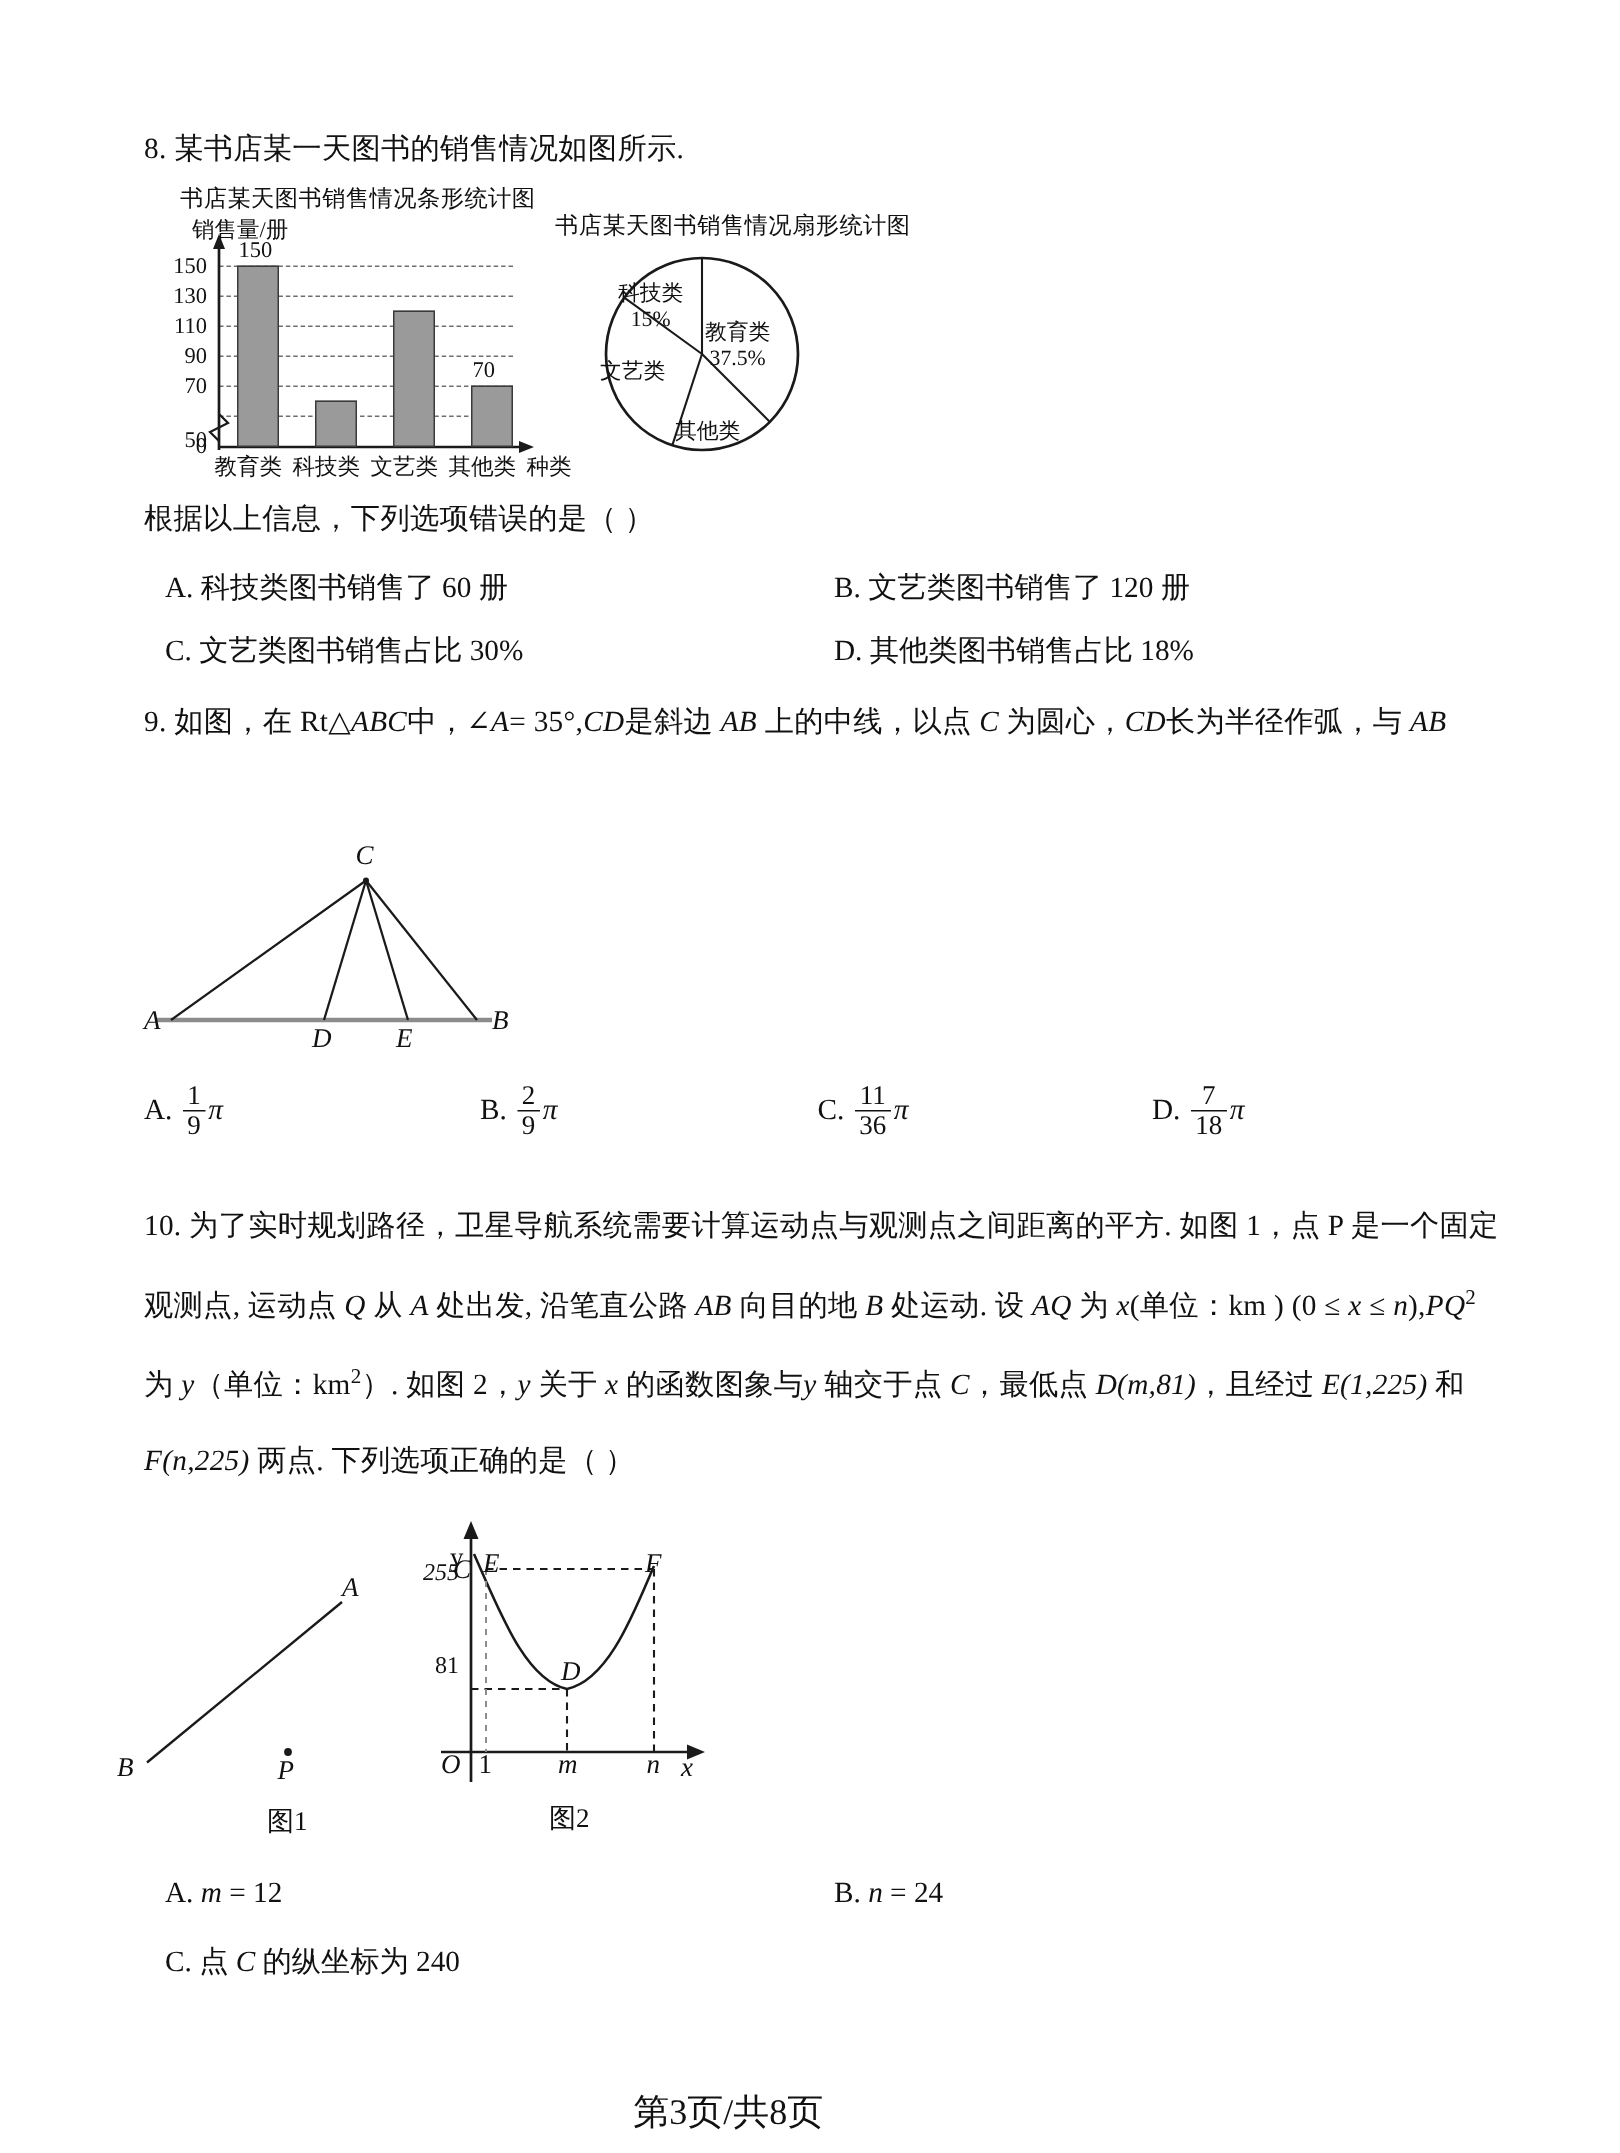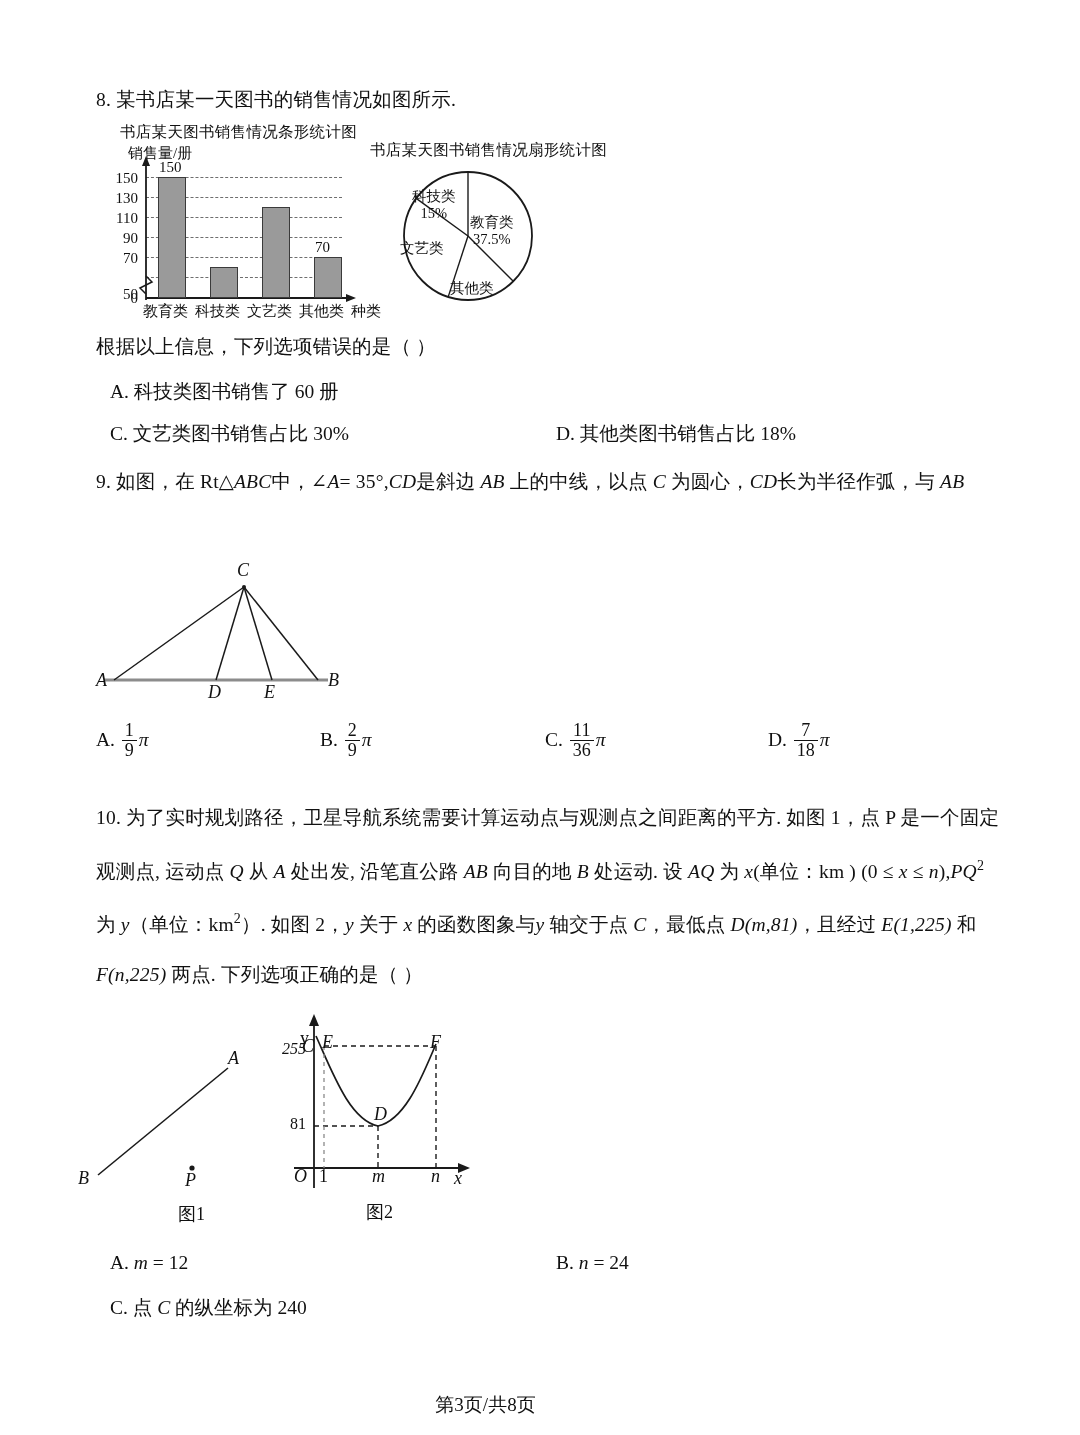--- a/index.html
+++ b/index.html
@@ -114,21 +114,21 @@
     position: absolute;
     font-size: 18px;
     font-style: italic;
     white-space: nowrap;
   }
   .ptlabel.up { font-style: normal; }
   .footer {
     position: absolute;
     width: 971px;
     text-align: center;
-    font-size: 19px;
+    font-size: 24px;
     white-space: nowrap;
   }
   svg { display: block; overflow: visible; }
 </style>
 </head>
 <body>
 
 <div class="page">
 
   <div class="qline" style="left:96px; top:85px;">8. 某书店某一天图书的销售情况如图所示.</div>
@@ -205,20 +205,24 @@
     <div class="pielabel" style="left:30px; top:100px;">文艺类</div>
     <div class="pielabel" style="left:80px; top:140px;">其他类</div>
   </div>
 
   <div class="qline" style="left:96px; top:332px;font-family:Liberation Serif, serif;">根据以上信息，下列选项错误的是（    ）</div>
 
   <div class="opt" style="left:110px; top:378px;">
     <span>A.</span>
     <span>科技类图书销售了 60 册</span>
   </div>
+  <div class="opt" style="left:556px; top:378px;">
+    <span>B.</span>
+    <span>文艺类图书销售了 120 册</span>
+  </div>
   <div class="opt" style="left:110px; top:420px;text-align:right;">
     <span>C.</span>
     <span>文艺类图书销售占比 30%</span>
   </div>
   <div class="opt" style="left:556px; top:420px;text-align:right;">
     <span>D.</span>
     <span>其他类图书销售占比 18%</span>
   </div>
 
   <div class="qline" style="left:96px; top:467px;">
@@ -319,21 +323,21 @@
       <line x1="148" y1="38" x2="148" y2="160" stroke="#1a1a1a" stroke-width="1.4" stroke-dasharray="5,4"></line>
     </svg>
     <div class="ptlabel up" style="left:12px;  top:20px;">y</div>
     <div class="ptlabel" style="left:166px; top:160px;">x</div>
     <div class="ptlabel" style="left:6px;   top:158px;">O</div>
     <div class="ptlabel" style="left:14px;  top:28px;">C</div>
     <div class="ptlabel" style="left:34px;  top:24px;">E</div>
     <div class="ptlabel" style="left:86px;  top:96px;">D</div>
     <div class="ptlabel" style="left:142px; top:24px;">F</div>
     <div class="ytick" style="left:-16px; top:32px; font-size:16px;font-style:italic;">255</div>
-    <div class="ytick" style="left:-16px; top:107px; font-size:16px;">81</div>
+    <div class="ytick" style="left:-16px; top:94px; font-size:16px;">81</div>
     <div class="ptlabel up" style="left:31px;  top:158px;">1</div>
     <div class="ptlabel" style="left:84px;  top:158px;">m</div>
     <div class="ptlabel" style="left:143px; top:158px;">n</div>
     <div class="figcaption" style="left:78px; top:192px;">图2</div>
   </div>
 
   <div class="opt" style="left:110px; top:1252px;">
     <span>A.</span>
     <span class="it">m</span><span> = 12</span>
   </div>

